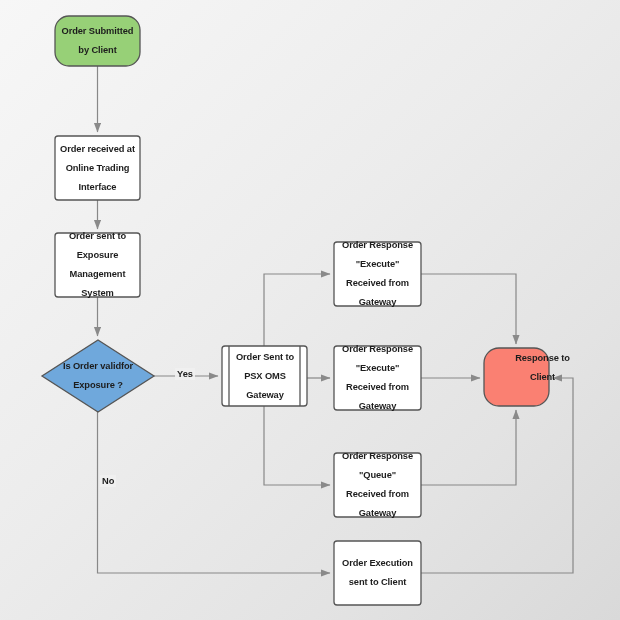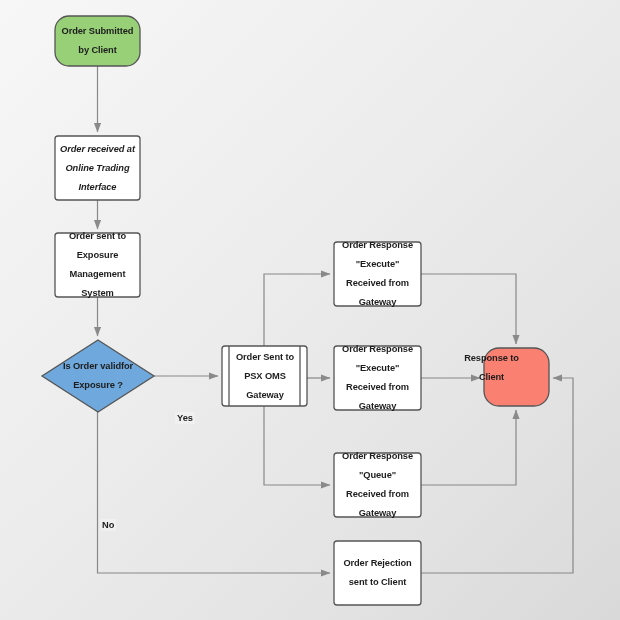--- a/index.html
+++ b/index.html
@@ -66,21 +66,20 @@
   .edge-label {
     position: absolute;
     font-family: "Liberation Sans", sans-serif;
     font-size: 9.3px;
     font-weight: bold;
     color: #1d1d1d;
     background: rgba(240,240,240,0.92);
     padding: 0 2px;
     line-height: 12px;
     white-space: nowrap;
-    margin-top: 44px;
   }
 </style>
 </head>
 <body>
 
 <div id="canvas">
 
   <svg id="flow-svg" viewBox="0 0 620 620">
     <defs>
       <marker id="arrow" markerWidth="9" markerHeight="9" refX="7.6" refY="3" orient="auto" markerUnits="strokeWidth">
@@ -136,21 +135,21 @@
 
       <rect class="node-shape process" x="334" y="541" width="87" height="64" rx="3" ry="3"></rect>
 
       <rect class="node-shape terminator-end" x="484" y="348" width="65" height="58" rx="15" ry="15"></rect>
     </g>
   </svg>
 
   <div class="node-label" style="left:53px; top:16px; width:89px; height:50px;">Order Submitted
 by Client</div>
 
-  <div class="node-label" style="left:53px; top:136px; width:89px; height:64px;font-style:italic;">Order received at
+  <div class="node-label" style="left:53px; top:136px; width:89px; height:64px;">Order received at
 Online Trading
 Interface</div>
 
   <div class="node-label" style="left:53px; top:233px; width:89px; height:64px;">Order sent to
 Exposure
 Management
 System</div>
 
   <div class="node-label" style="left:42px; top:340px; width:112px; height:72px;">Is Order validfor
 Exposure ?</div>
@@ -167,23 +166,23 @@
   <div class="node-label" style="left:332px; top:346px; width:91px; height:64px;">Order Response
 "Execute"
 Received from
 Gateway</div>
 
   <div class="node-label" style="left:332px; top:453px; width:91px; height:64px;">Order Response
 "Queue"
 Received from
 Gateway</div>
 
-  <div class="node-label" style="left:332px; top:541px; width:91px; height:64px;">Order Rejection
+  <div class="node-label" style="left:332px; top:541px; width:91px; height:64px;">Order Execution
 sent to Client</div>
 
-  <div class="node-label" style="left:457px; top:348px; width:69px; height:40px;">Response to
+  <div class="node-label" style="left:508px; top:348px; width:69px; height:40px;">Response to
 Client</div>
 
   <div class="edge-label" style="left:175px; top:368px;">Yes</div>
 
   <div class="edge-label" style="left:100px; top:475px;">No</div>
 
 </div>
 
 </body></html>

